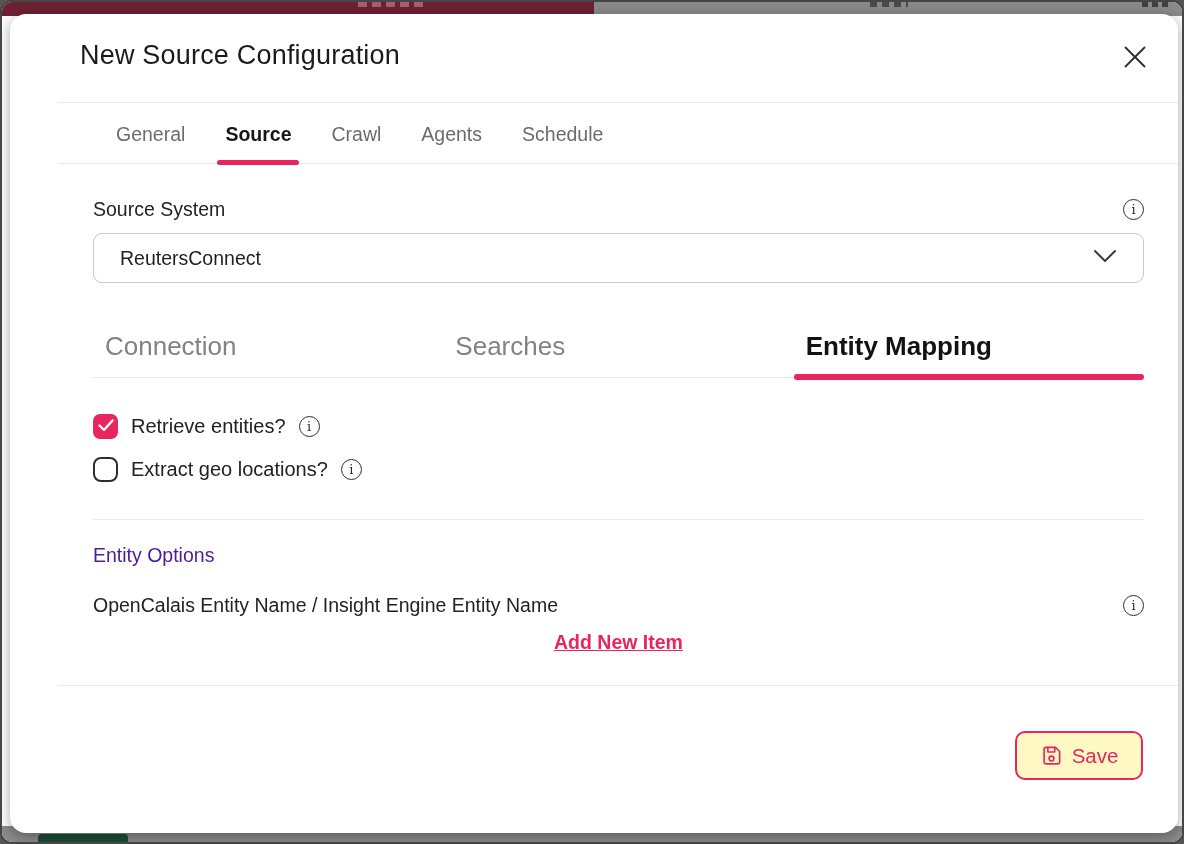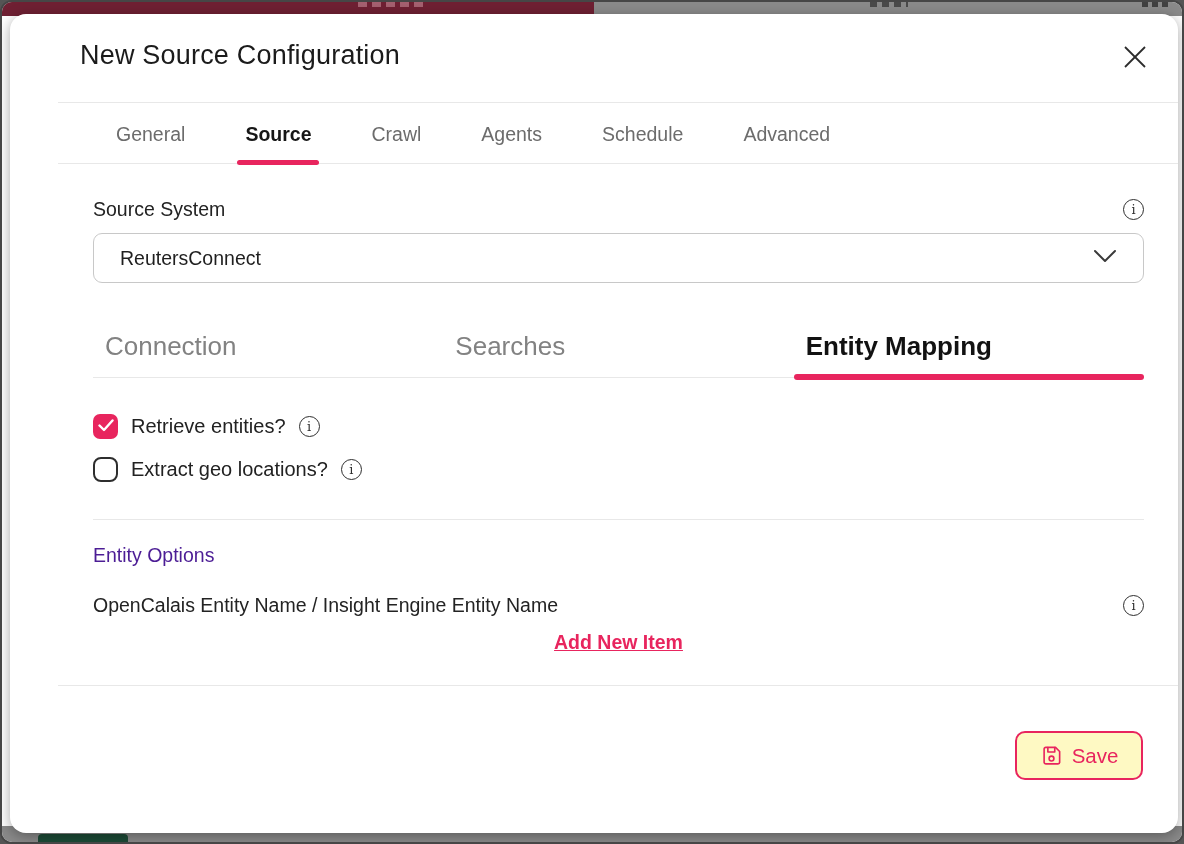--- a/index.html
+++ b/index.html
@@ -33,21 +33,21 @@
   
   .modal{
     position:absolute;left:8px;top:12px;width:1168px;height:819px;background:#fff;
     border-radius:16px;box-shadow:0 3px 14px rgba(0,0,0,.35);overflow:hidden;padding-left:48px;
   }
   .modal-header{position:relative;height:89px;border-bottom:1px solid var(--divider);}
   .modal-title{position:absolute;left:22px;top:26px;font-size:27px;font-weight:500;letter-spacing:.2px;color:#1b1b1b;}
   .close-btn{position:absolute;top:28px;right:28px;width:30px;height:30px;background:none;border:none;cursor:pointer;padding:2px;}
   .close-btn svg{display:block;}
   
-  .tabs{display:flex;gap:40px;padding:0 0 0 48px;border-bottom:1px solid var(--divider);}
+  .tabs{display:flex;gap:20px;padding:0 0 0 48px;border-bottom:1px solid var(--divider);}
   .tab{position:relative;padding:20px 10px 17px;font-size:19.5px;color:var(--tab-inactive);cursor:pointer;white-space:nowrap;}
   .tab.active{color:#161616;font-weight:600;}
   .tab.active::after{content:"";position:absolute;left:2px;right:2px;bottom:-2px;height:5px;background:var(--accent);border-radius:3px;}
   
   .content{padding:0 34px 0 35px;}
   .field-label-row{display:flex;justify-content:space-between;align-items:center;margin-top:34px;gap:20px;}
   .field-label{font-size:19.5px;color:#232323;}
   .info-icon{width:21px;height:21px;border:1.4px solid var(--ink-soft);border-radius:50%;
     display:inline-flex;align-items:center;justify-content:center;
     font-family:"DejaVu Serif",serif;font-size:13px;line-height:1;color:var(--ink-soft);flex:0 0 auto;}
@@ -114,21 +114,20 @@
         </span>
       </button>
     </div>
 
     <div class="tabs">
       <div class="tab">General</div>
       <div class="tab active">Source</div>
       <div class="tab">Crawl</div>
       <div class="tab">Agents</div>
       <div class="tab">Schedule</div>
-      <div class="tab">Advanced</div>
     </div>
 
     <div class="content">
 
       <div class="field-label-row">
         <span class="field-label">Source System</span>
         <span class="info-icon">i</span>
       </div>
 
       <div class="select-box">

